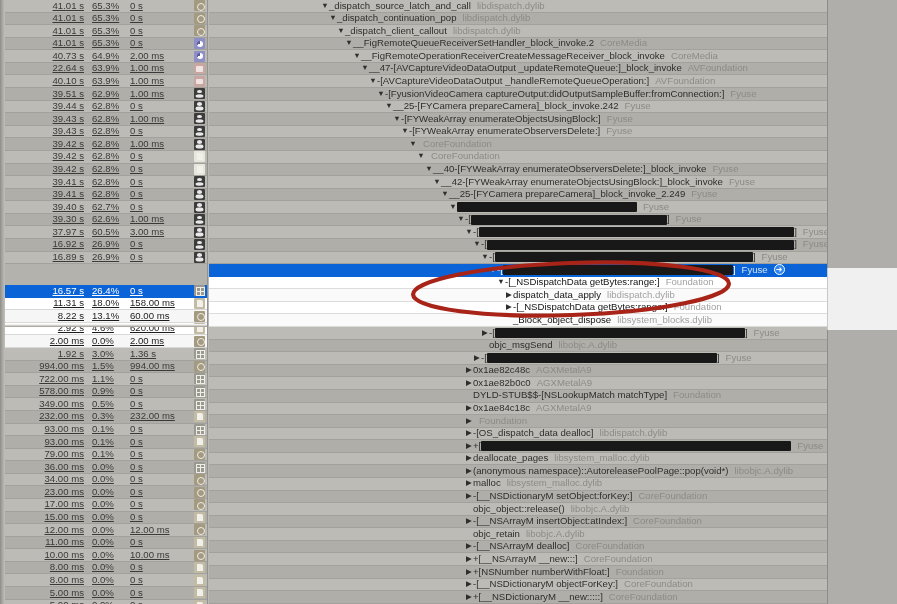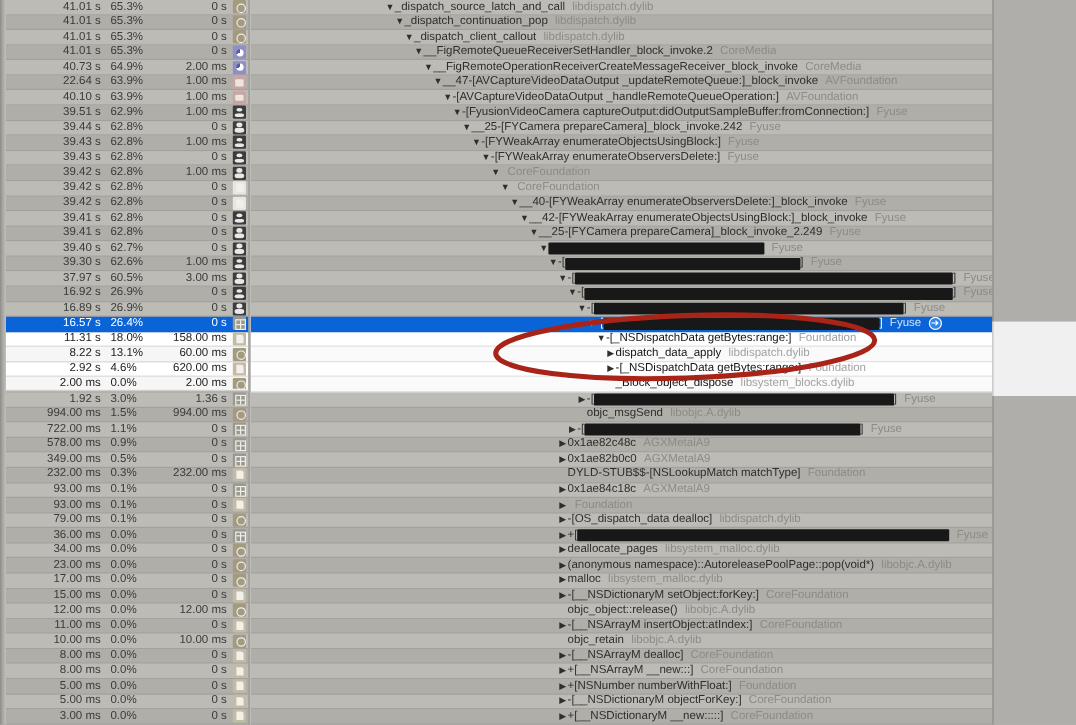--- a/index.html
+++ b/index.html
@@ -35,30 +35,31 @@
 
   .nrow {
     position: relative;
     height: 12.58px;
     line-height: 12.58px;
     display: flex;
     align-items: center;
     border-bottom: 1px solid #a3a19c;
     font-size: 9.6px;
     color: #3a3a38;
+    text-decoration: underline;
   }
   .nrow.alt  { background: #bdbbb6; }
   .nrow.base { background: #b0aea9; }
   .nrow.white{ background: #ffffff; border-bottom: 1px solid #d8d8d8; color:#1c1c1c;}
   .nrow.whitealt{ background: #f6f6f6; border-bottom:1px solid #d8d8d8; color:#1c1c1c;}
-  .nrow.sel  { background: #0a64d8; color: #ffffff; border-bottom: 1px solid #0a64d8; }
+  .nrow.sel  { background: #0a64d8; color: #ffffff; border-bottom: 1px solid #0a64d8; margin-top: 21px; }
 
   .c-time  { width: 90px;  text-align: right; padding-right: 6px; }
   .c-pct   { width: 40px;  text-align: left;  padding-left: 2px; }
-  .c-self  { width: 62px;  text-align: right; padding-right: 3px; }
+  .c-self  { width: 62px;  text-align: left; padding-right: 3px; }
   .c-icon  { width: 15px;  display:flex; align-items:center; justify-content:center; }
 
   .lib-badge {
     width: 11px; height: 11px;
     border-radius: 1px;
     display: block;
     position: relative;
   }
   .lib-badge.dark   { background:#3c3c3c; }
   .lib-badge.tan    { background:#a39a80; }

